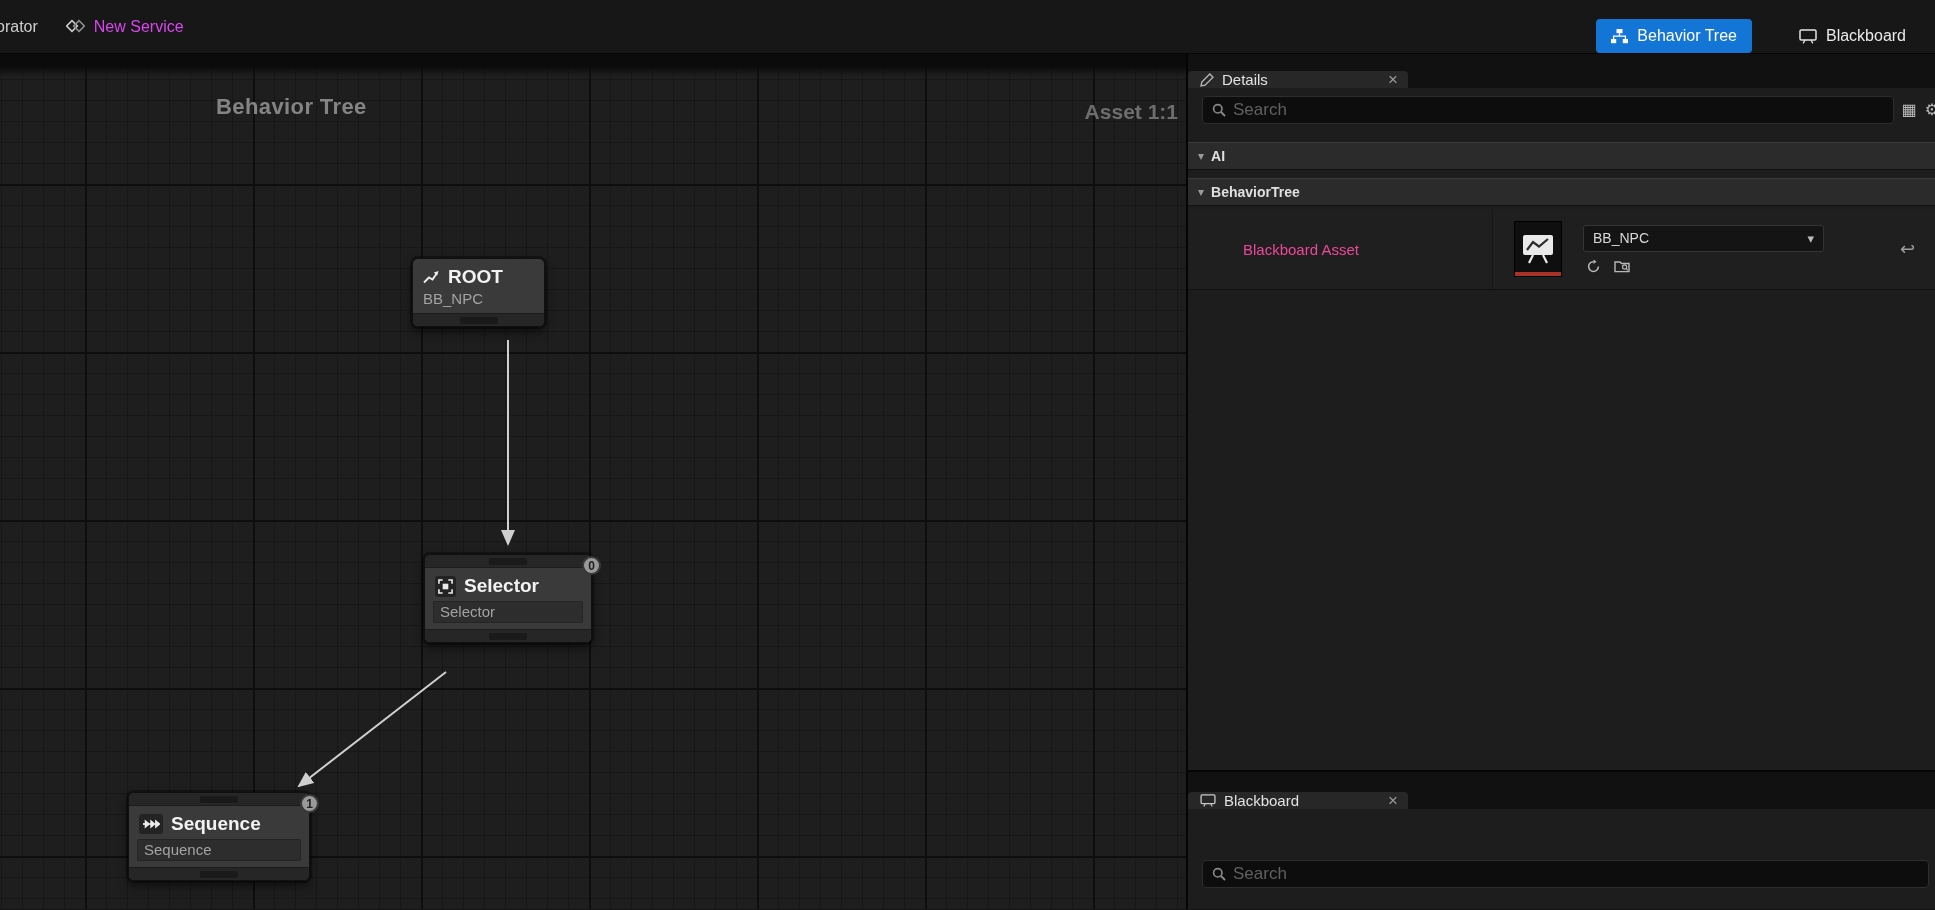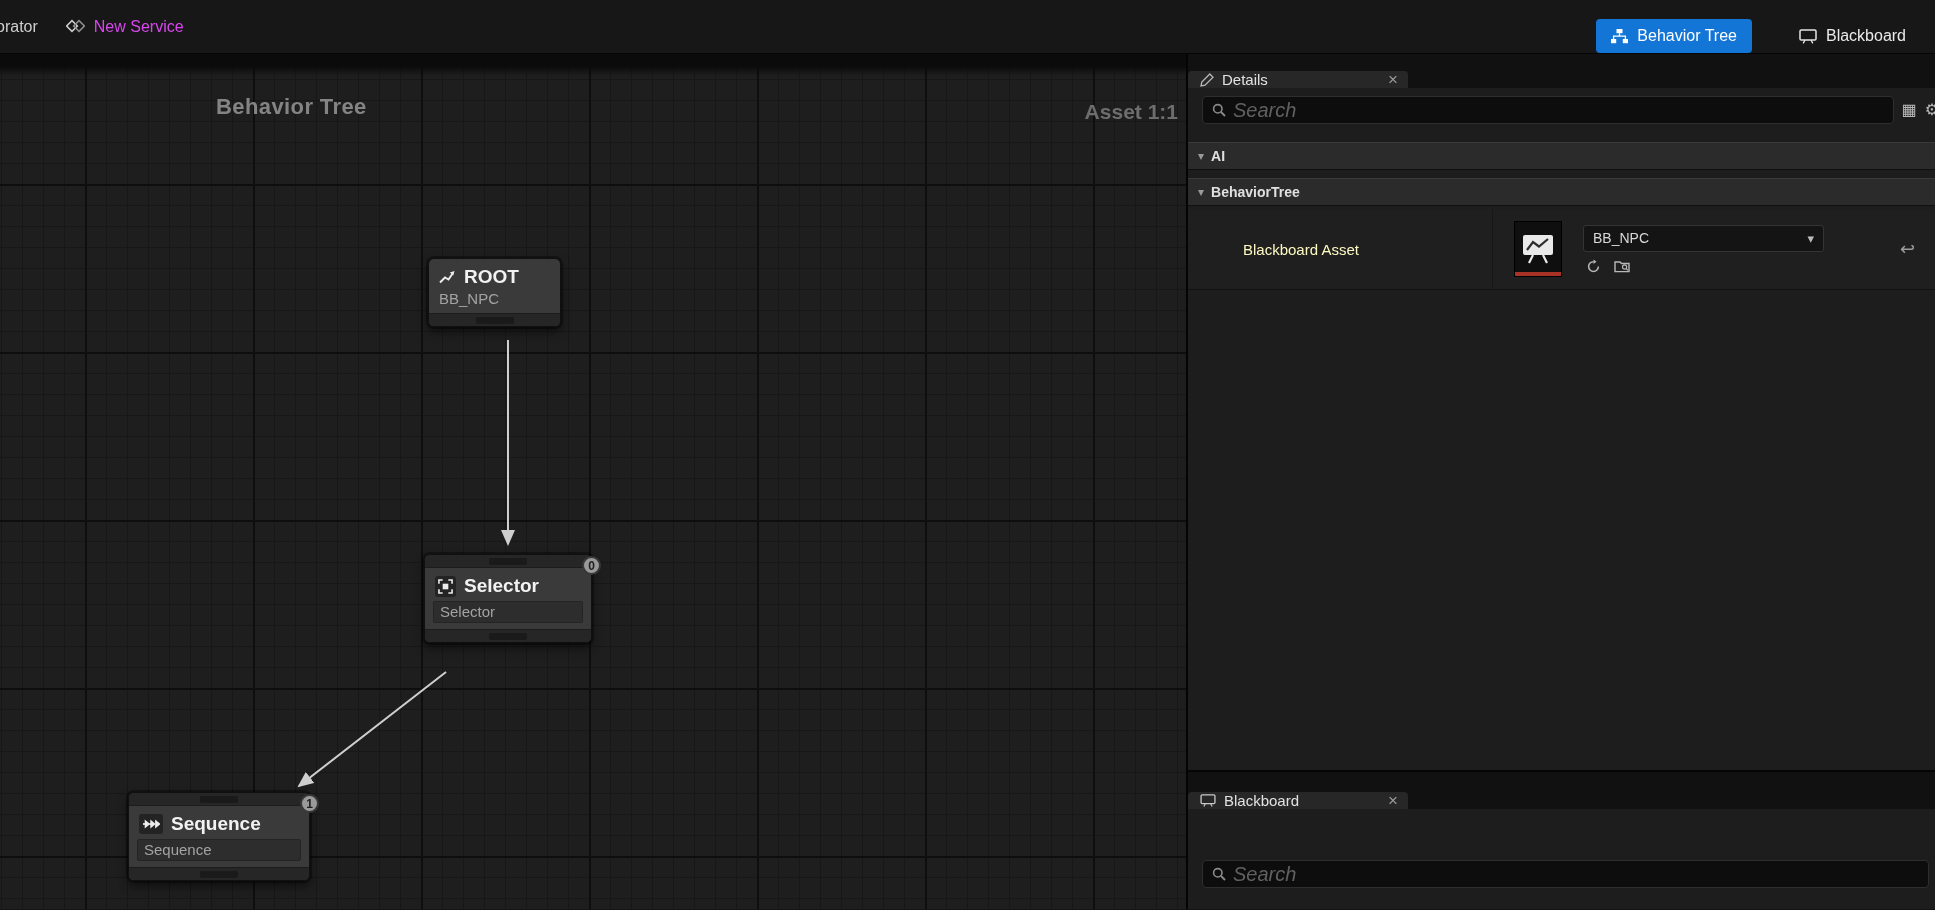--- a/index.html
+++ b/index.html
@@ -54,54 +54,54 @@
   .node-sub.plain { background:transparent; border:none; margin:0; padding:0 10px 6px; }
   .pin { height:13px; background:#262626; position:relative; }
   .pin::after { content:""; position:absolute; left:50%; transform:translateX(-50%);
     width:38px; height:7px; background:#1a1a1a; border-radius:2px; top:3px; }
   .pin.top { border-radius:5px 5px 0 0; border-bottom:1px solid #1c1c1c; }
   .pin.bottom { border-radius:0 0 5px 5px; border-top:1px solid #1c1c1c; }
   .badge { position:absolute; right:-10px; top:1px; width:19px; height:19px;
     border-radius:50%; background:#9a9a9a; border:2px solid #383838; color:#222;
     font-size:12px; font-weight:700; display:flex; align-items:center; justify-content:center; }
 
-  #node-root { left:428px; top:204px; width:133px; }
+  #node-root { left:412px; top:204px; width:133px; }
   #node-selector { left:424px; top:500px; width:168px; }
   #node-sequence { left:128px; top:738px; width:182px; }
 
   
   .panel { width:747px; height:855px; background:#1d1d1d; display:flex; flex-direction:column;
     overflow:hidden; }
   .tabstrip { height:34px; background:#111111; display:flex; align-items:flex-end; flex:none; }
   .tab { width:220px; background:#272727; display:flex; align-items:center; gap:8px;
     padding:0 10px 0 12px; border-radius:4px 4px 0 0; cursor:pointer; }
   .tab-label { font-size:15px; color:#e2e2e2; }
   .tab-close { margin-left:auto; color:#9a9a9a; font-size:17px; line-height:1; cursor:pointer; }
 
   .searchrow { display:flex; align-items:center; flex:none; padding:8px 6px 8px 14px; gap:8px; }
   .searchbox { flex:1; height:28px; background:#0d0d0d; border:1px solid #2e2e2e;
     border-radius:4px; display:flex; align-items:center; gap:7px; padding:0 9px; }
   .searchbox input { flex:1; background:transparent; border:none; outline:none;
-    color:#cccccc; font-size:20px; font-family:"Liberation Sans", sans-serif;font-style:italic; }
+    color:#cccccc; font-size:17px; font-family:"Liberation Sans", sans-serif; }
   .searchbox input::placeholder { color:#606060; }
   .mini-icon { color:#b8b8b8; font-size:16px; line-height:1; display:flex; align-items:center;
     cursor:pointer; }
   .mini-icon.edge { margin-right:-10px; }
 
   .cat { height:28px; background:#2b2b2b; border-top:1px solid #3a3a3a;
     border-bottom:1px solid #101010; display:flex; align-items:center; gap:7px;
     padding-left:10px; font-size:14px; font-weight:700; color:#e0e0e0; flex:none;
     cursor:pointer; }
   .cat .chev { color:#9a9a9a; font-size:12px; font-weight:400; }
   .cat.first { margin-top:10px; }
   .cat.gap { margin-top:8px; }
 
   .proprow { margin-top:3px; height:81px; background:#1f1f1f; border-bottom:1px solid #121212;
     display:flex; align-items:center; flex:none; }
-  .prop-label { width:305px; padding-left:55px; font-size:15px; color:#fef9c3; flex:none;
+  .prop-label { width:305px; padding-left:55px; font-size:15px; color:#ec4899; flex:none;
     border-right:1px solid #171717; height:100%; display:flex; align-items:center; }
   .prop-value { flex:1; display:flex; align-items:center; padding-left:21px; gap:21px;
     height:100%; }
   .thumb { width:48px; height:56px; background:#0f0f0f; border:1px solid #000;
     position:relative; display:flex; align-items:center; justify-content:center;
     cursor:pointer; flex:none; }
   .thumb-bar { position:absolute; left:0; right:0; bottom:0; height:4px; background:#a93226; }
   .combo-col { display:flex; flex-direction:column; gap:7px; }
   .combo { width:241px; height:27px; background:#141414; border:1px solid #343434;
     border-radius:3px; display:flex; align-items:center; padding:0 9px; cursor:pointer; }

